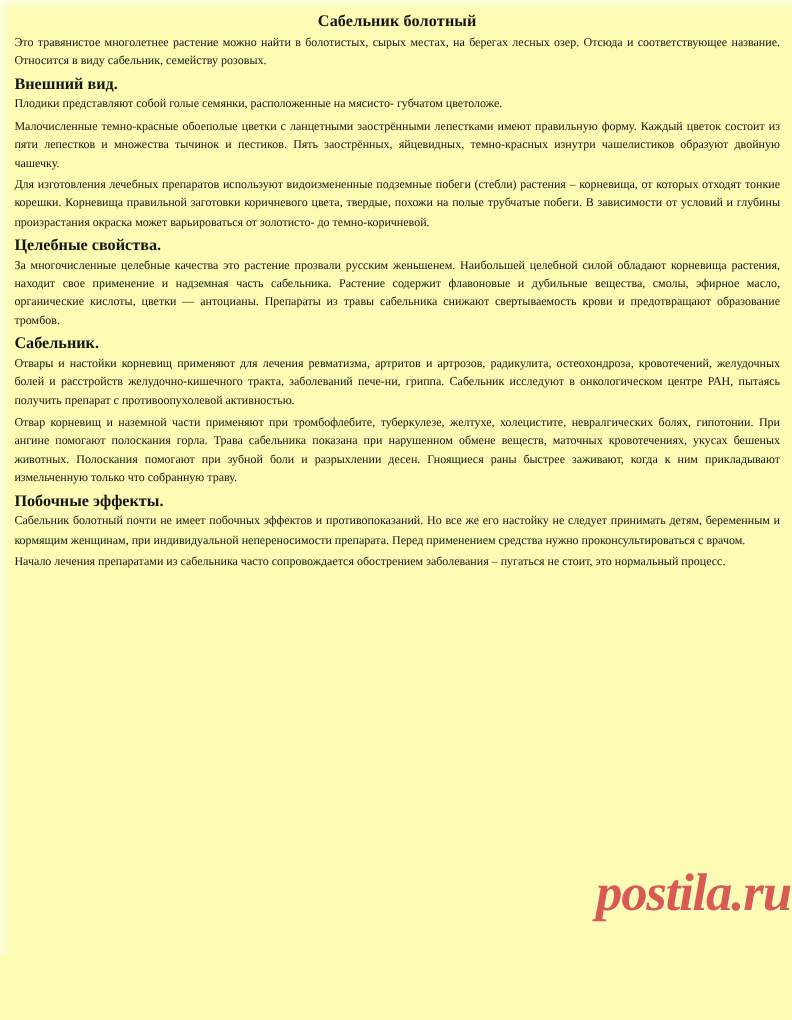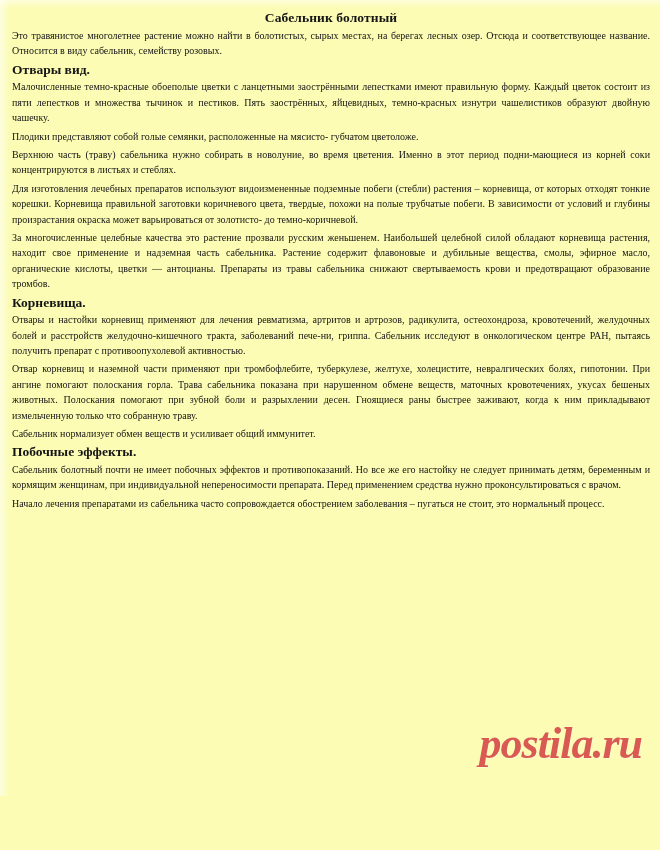--- a/index.html
+++ b/index.html
@@ -79,21 +79,21 @@
     hyphens: none;
   }
 
   p.para.last {
     margin-bottom: 12px;
   }
 
   
   .watermark {
     position: absolute;
-    right: 18px;
+    right: 1px;
     bottom: 30px;
     z-index: 5;
     font-family: "Liberation Serif", "DejaVu Serif", serif;
     font-style: italic;
     font-weight: bold;
     font-size: 44px;
     line-height: 44px;
     letter-spacing: -1px;
     color: #d95a52;
     text-shadow: 1px 1px 0 rgba(255,255,255,0.35);
@@ -106,33 +106,32 @@
 <body style="background: rgb(252, 252, 180);">
 
 <div id="page" style="background: rgb(252, 252, 180); color: rgb(21, 21, 21);">
 
   <div class="content">
 
     <h1 class="doc-title">Сабельник болотный</h1>
 
     <p class="para">Это травянистое многолетнее растение можно найти в болотистых, сырых местах, на берегах лесных озер. Отсюда и соответствующее название. Относится в виду сабельник, семейству розовых.</p>
 
-    <h2 class="section-head">Отвары вид.</h2>
+    <h2 class="section-head">Внешний вид.</h2>
+    <p class="para">Плодики представляют собой голые семянки, расположенные на мясисто- губчатом цветоложе.</p>
     <p class="para">Малочисленные темно-красные обоеполые цветки с ланцетными заострёнными лепестками имеют правильную форму. Каждый цветок состоит из пяти лепестков и множества тычинок и пестиков. Пять заострённых, яйцевидных, темно-красных изнутри чашелистиков образуют двойную чашечку.</p>
-    <p class="para">Плодики представляют собой голые семянки, расположенные на мясисто- губчатом цветоложе.</p>
 
-    <p class="para">Верхнюю часть (траву) сабельника нужно собирать в новолуние, во время цветения. Именно в этот период подни-мающиеся из корней соки концентрируются в листьях и стеблях.</p>
     <p class="para">Для изготовления лечебных препаратов используют видоизмененные подземные побеги (стебли) растения – корневища, от которых отходят тонкие корешки. Корневища правильной заготовки коричневого цвета, твердые, похожи на полые трубчатые побеги. В зависимости от условий и глубины произрастания окраска может варьироваться от золотисто- до темно-коричневой.</p>
 
+    <h2 class="section-head">Целебные свойства.</h2>
     <p class="para">За многочисленные целебные качества это растение прозвали русским женьшенем. Наибольшей целебной силой обладают корневища растения, находит свое применение и надземная часть сабельника. Растение содержит флавоновые и дубильные вещества, смолы, эфирное масло, органические кислоты, цветки — антоцианы. Препараты из травы сабельника снижают свертываемость крови и предотвращают образование тромбов.</p>
 
-    <h2 class="section-head">Корневища.</h2>
+    <h2 class="section-head">Сабельник.</h2>
     <p class="para">Отвары и настойки корневищ применяют для лечения ревматизма,  артритов и артрозов, радикулита, остеохондроза, кровотечений, желудочных болей и расстройств желудочно-кишечного тракта, заболеваний пече-ни, гриппа. Сабельник исследуют в онкологическом центре РАН, пытаясь получить препарат с противоопухолевой активностью.</p>
     <p class="para">Отвар корневищ и наземной части применяют при тромбофлебите, туберкулезе, желтухе, холецистите, невралгических болях, гипотонии. При ангине помогают полоскания горла. Трава сабельника показана при нарушенном обмене веществ, маточных кровотечениях, укусах бешеных животных. Полоскания помогают при зубной боли и разрыхлении десен. Гноящиеся раны быстрее заживают, когда к ним прикладывают измельченную только что собранную траву.</p>
-    <p class="para">Сабельник нормализует обмен веществ и усиливает общий иммунитет.</p>
 
     <h2 class="section-head">Побочные эффекты.</h2>
     <p class="para">Сабельник болотный почти не имеет побочных эффектов и противопоказаний. Но все же его настойку не следует принимать детям, беременным и кормящим женщинам, при индивидуальной непереносимости препарата. Перед применением средства нужно проконсультироваться с врачом.</p>
     <p class="para last">Начало лечения препаратами из сабельника часто сопровождается обострением заболевания – пугаться не стоит, это нормальный процесс.</p>
 
   </div>
 
   <div class="watermark" style="color: rgb(217, 90, 82);">postila.ru</div>
 
 </div>

